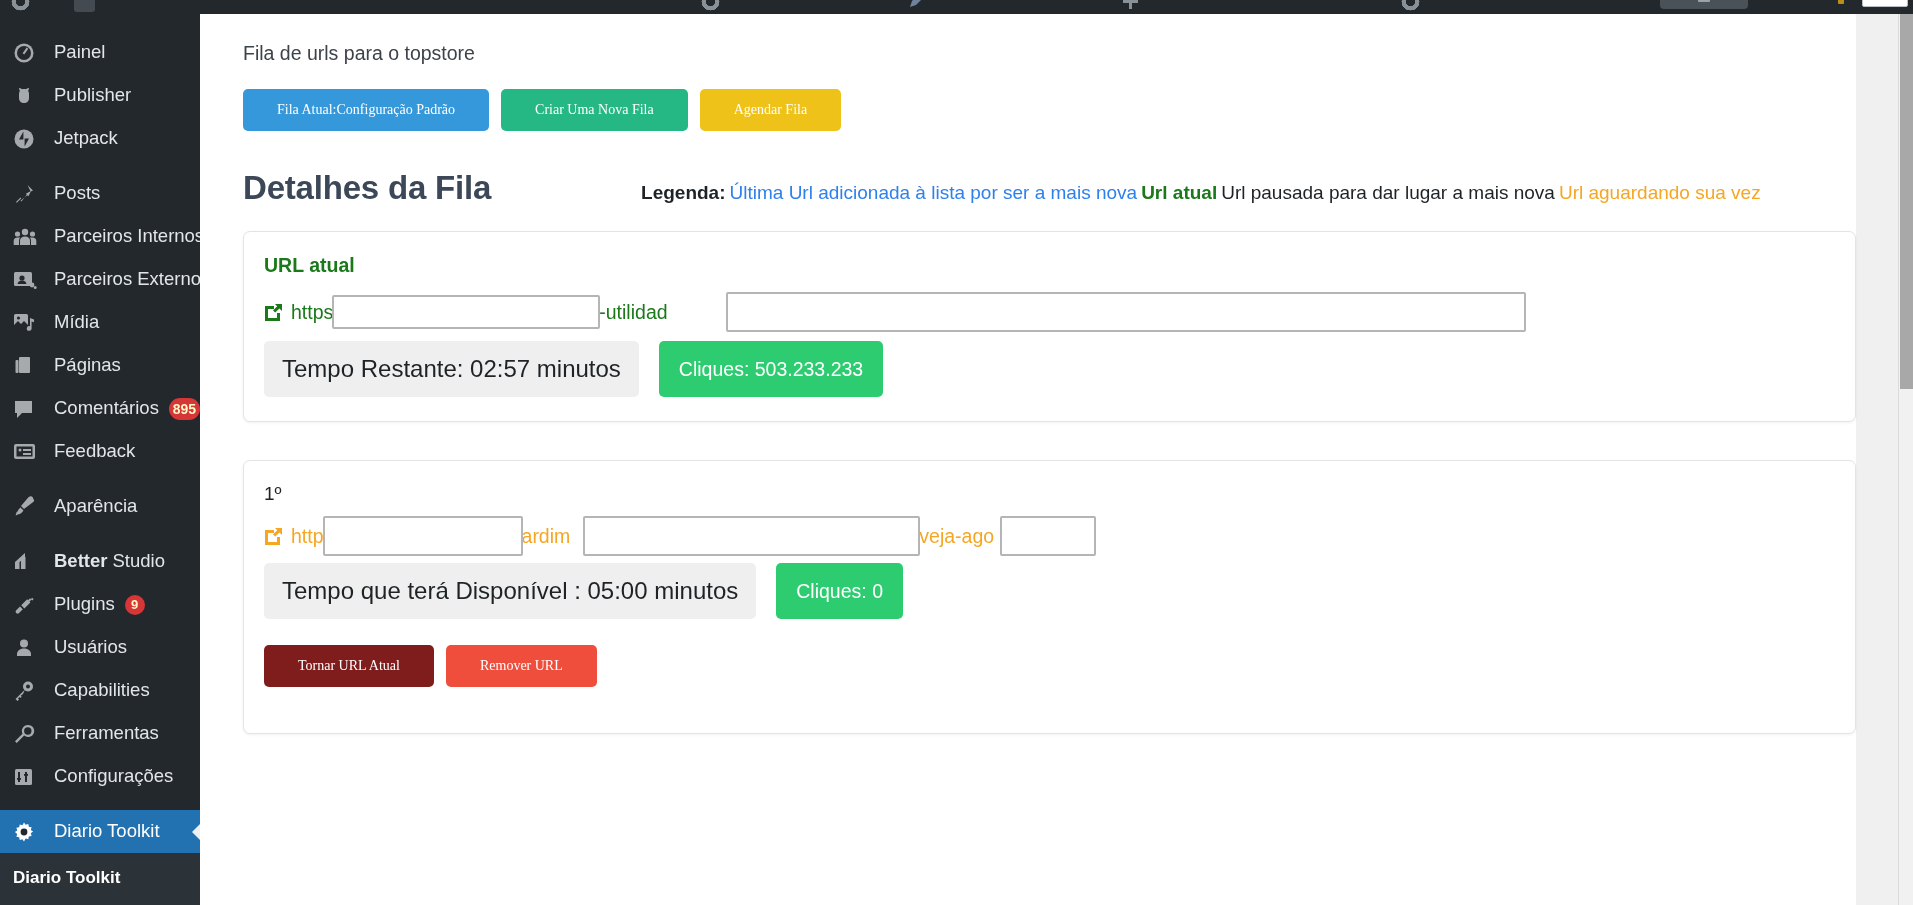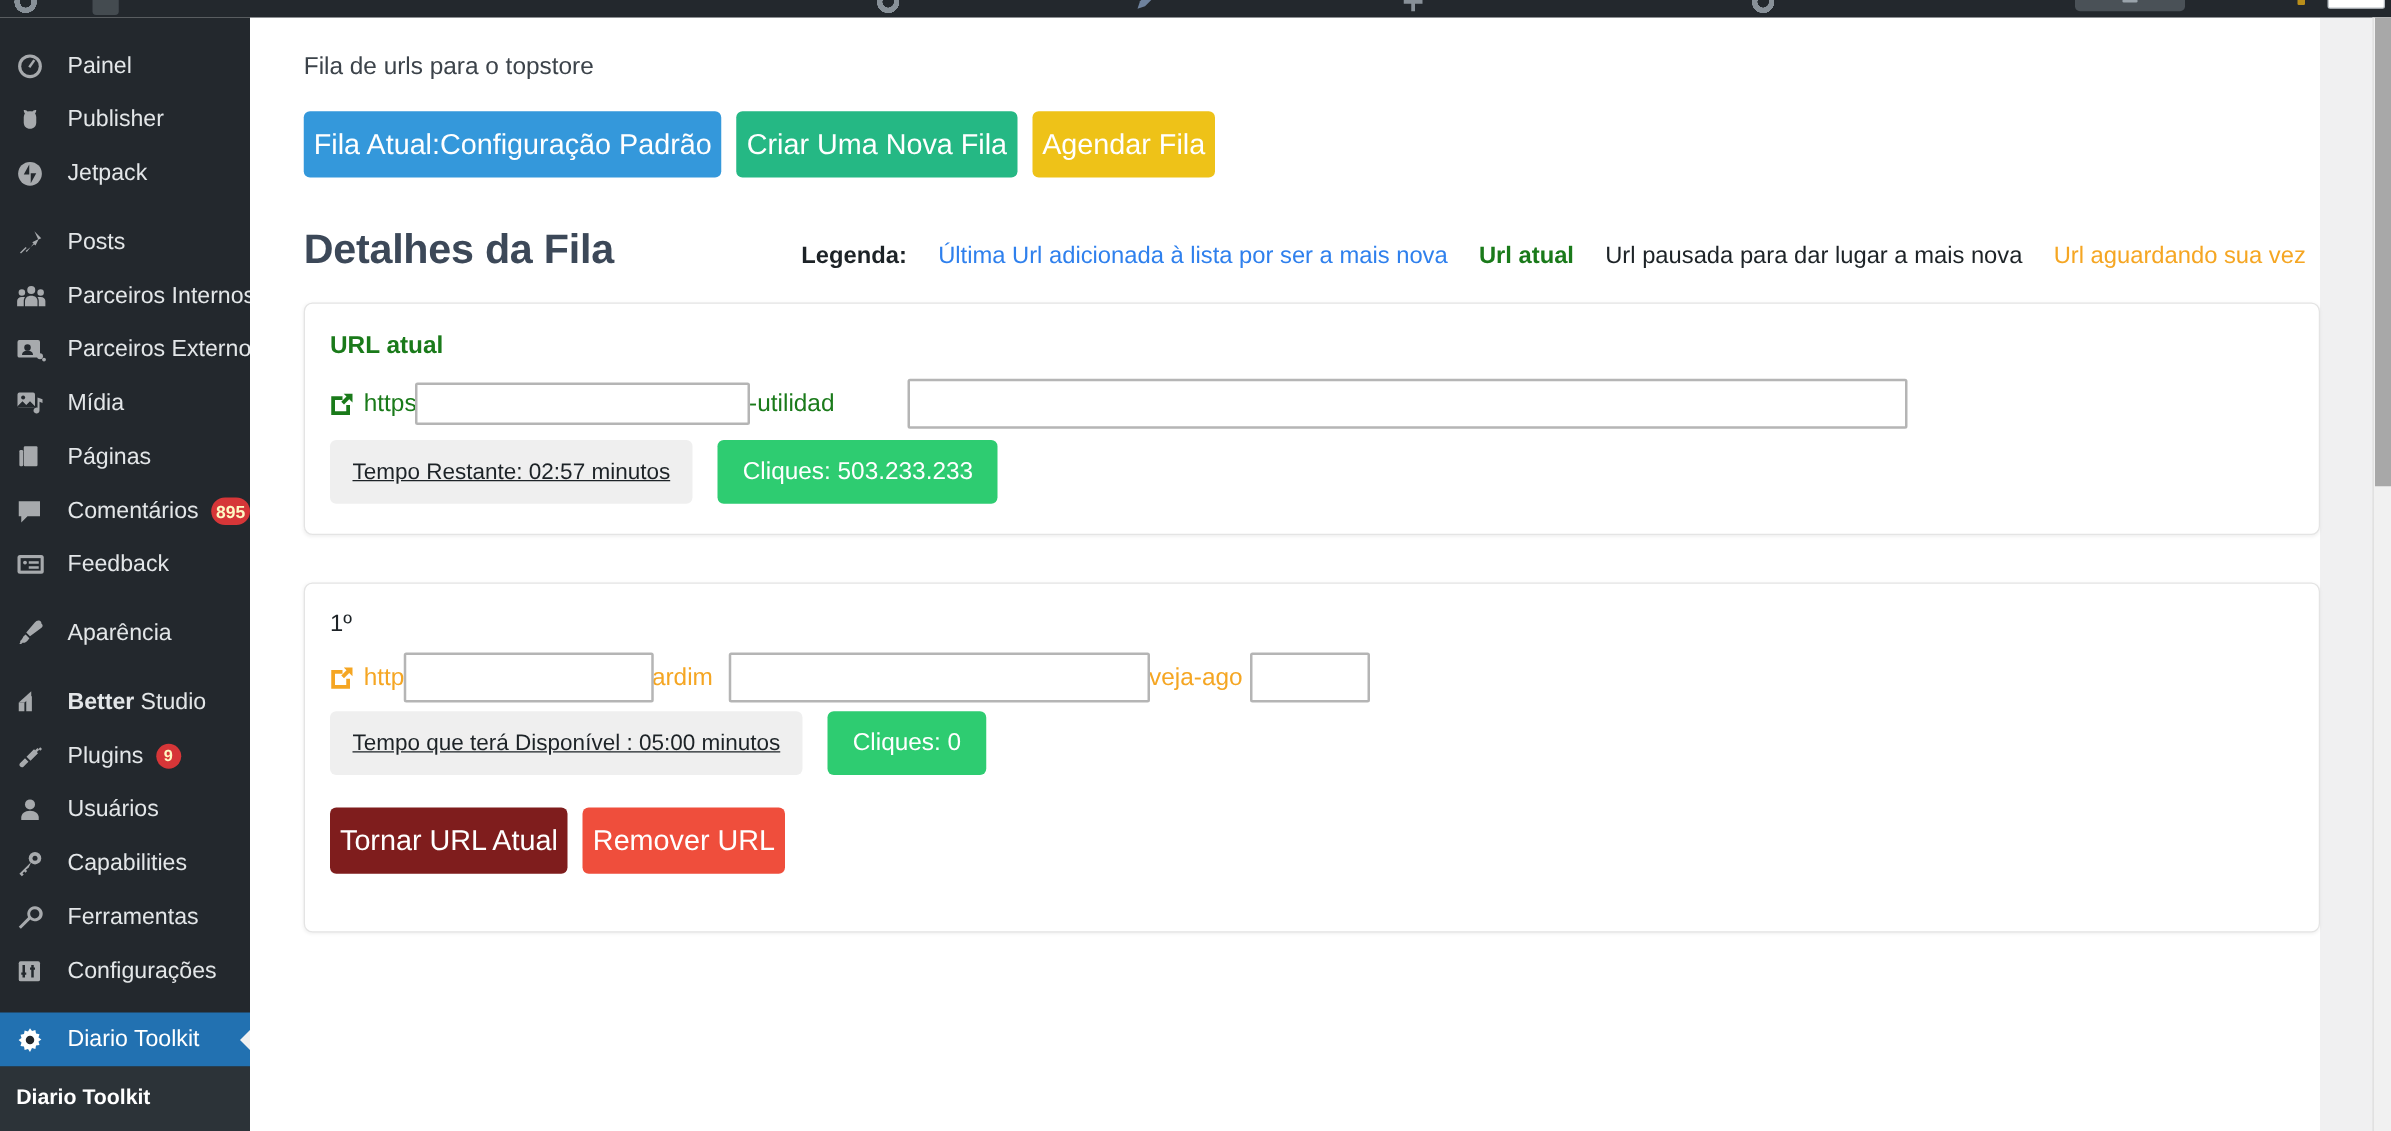--- a/index.html
+++ b/index.html
@@ -99,39 +99,39 @@
 
   h1.page-title {
     font-size: 39px; font-weight: 700; color: #32373c;
     letter-spacing: -0.3px; line-height: 1.05; margin-bottom: 23px;
   }
   .subtitle { font-size: 19.5px; color: #3c434a; margin-bottom: 24px; }
 
   .btnrow { display: flex; gap: 12px; margin-bottom: 38px; }
   .btn {
     border: none; border-radius: 5px; color: #fff;
-    font-size: 23px; font-family: Liberation Sans, sans-serif;
-    padding: 13px 8px; cursor: pointer; white-space: nowrap;
+    font-size: 14px; font-family: Liberation Serif, serif;
+    padding: 13px 34px; cursor: pointer; white-space: nowrap;
   }
   .btn-blue   { background: #3498db; }
   .btn-green  { background: #25b884; }
   .btn-yellow { background: #eec218; }
   .btn-teal   { background: #7f1d1d; }
   .btn-red    { background: #ef4e3c; }
 
   .section-head {
     display: flex; align-items: baseline; margin-bottom: 24px;
     width: 1613px;
   }
   h2.section-title {
     font-size: 33px; font-weight: 700; color: #3c4858;
     letter-spacing: -0.2px;
   }
   .legend {
-    display: flex; align-items: baseline; gap: 25px;
+    display: flex; align-items: baseline; gap: 4px;
     margin-left: 150px; font-size: 19px; white-space: nowrap;
   }
   .legend-label { color: #1d2327; font-weight: 600; }
   .lg-blue   { color: #2f80ed; }
   .lg-green  { color: #1a7a1a; font-weight: 600; }
   .lg-black  { color: #1d2327; }
   .lg-orange { color: #f5a623; }
 
   .card {
     background: #fff; border: 1px solid #e4e4e4; border-radius: 7px;
@@ -157,21 +157,21 @@
     border: 2px solid #b5b5b5; border-radius: 2px;
     height: 34px; vertical-align: middle;
     margin: 0 -1px;
     position: relative; top: 0;
   }
   .redact.tall { height: 40px; }
 
   .metarow { display: flex; align-items: stretch; gap: 20px; margin-top: 10px; }
   .pill-gray {
     background: #efefef; color: #1d2327; border-radius: 5px;
-    font-size: 18px; padding: 14px 18px; display: flex; align-items: center; text-decoration: underline;
+    font-size: 24px; padding: 14px 18px; display: flex; align-items: center;
   }
   .pill-green {
     background: #2ecc71; color: #fff; border-radius: 5px;
     font-size: 19.5px; padding: 14px 20px; display: flex; align-items: center;
   }
   .rank { font-size: 19px; color: #1d2327; margin-bottom: 14px; }
 
   
   .scrollbar {
     position: absolute; top: 14px; right: 0; width: 15px; height: 891px;

